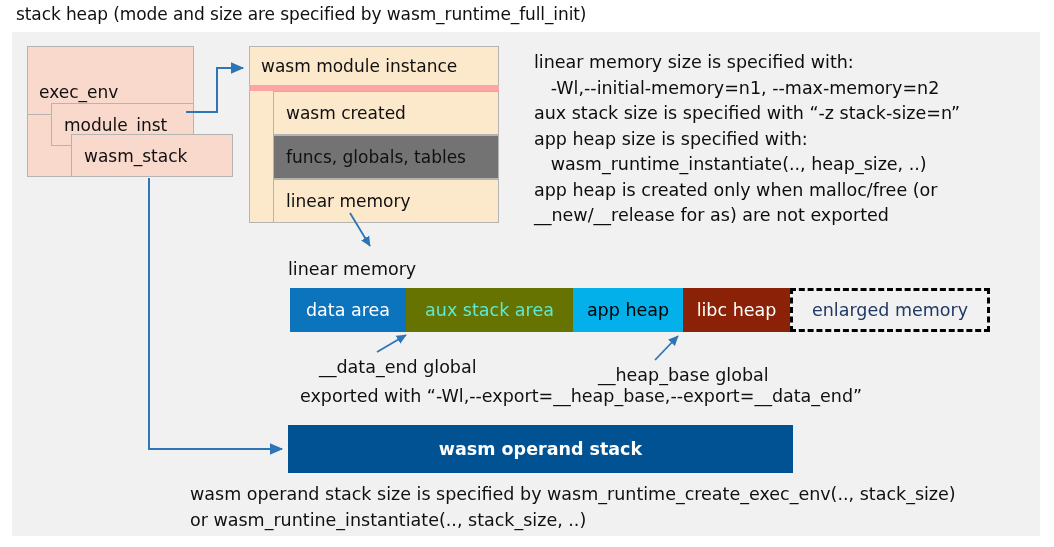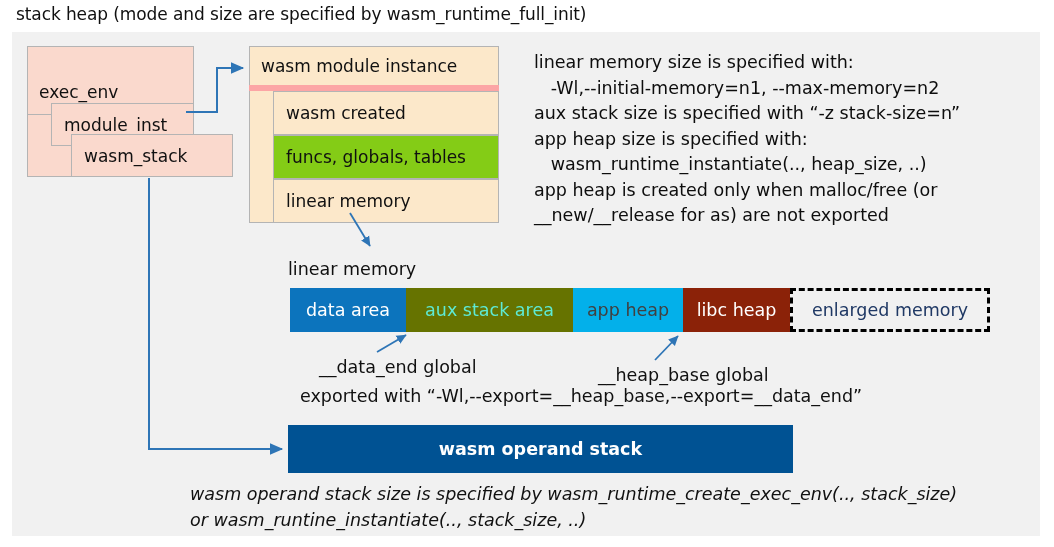--- a/index.html
+++ b/index.html
@@ -202,21 +202,20 @@
     font-size: 17.5px;
     font-weight: bold;
   }
   #operand-note {
     left: 190px;
     top: 482px;
     font-size: 17.5px;
     line-height: 25.5px;
     color: #101010;
     white-space: pre;
-    font-style: italic;
   }
   #operand-note div { white-space: pre; }
 
   
   #connectors {
     left: 0; top: 0;
     width: 1054px;
     height: 547px;
     pointer-events: none;
   }
@@ -231,30 +230,30 @@
   <div class="abs" id="panel" style="background: rgb(241, 241, 241);"></div>
 
   <div class="abs" id="exec-env-box" style="background: rgb(250, 217, 205);"></div>
   <div class="abs row-label" id="exec-env-title">exec_env</div>
   <div class="abs row-label" id="module-inst-row" style="background: rgb(250, 217, 205);">module_inst</div>
   <div class="abs row-label" id="wasm-stack-row" style="background: rgb(250, 217, 205);">wasm_stack</div>
 
   <div class="abs" id="wmi-box" style="background: rgb(252, 232, 202);"></div>
   <div class="abs row-label" id="wmi-title">wasm module instance</div>
   <div class="abs row-label" id="wmi-r1" style="background: rgb(252, 232, 202);">wasm created</div>
-  <div class="abs row-label" id="wmi-r2" style="background: #84cc16;">funcs, globals, tables</div>
+  <div class="abs row-label" id="wmi-r2" style="background: #737373;">funcs, globals, tables</div>
   <div class="abs row-label" id="wmi-r3" style="background: rgb(252, 232, 202);">linear memory</div>
 
   <div class="abs" id="info-block"><div>linear memory size is specified with:</div><div>   -Wl,--initial-memory=n1, --max-memory=n2</div><div>aux stack size is specified with “-z stack-size=n”</div><div>app heap size is specified with:</div><div>   wasm_runtime_instantiate(.., heap_size, ..)</div><div>app heap is created only when malloc/free (or</div><div>__new/__release for as) are not exported</div></div>
 
   <div class="abs" id="lm-caption">linear memory</div>
   <div class="abs" id="mem-bar">
       <div class="seg" style="width: 116px; background: rgb(12, 116, 189); color: rgb(255, 255, 255);">data area</div>
       <div class="seg" style="width: 167px; background: rgb(102, 115, 0); color: #5eead4;">aux stack area</div>
-      <div class="seg" style="width: 110px; background: rgb(3, 176, 234); color: #404040;">app heap</div>
+      <div class="seg" style="width: 110px; background: rgb(3, 176, 234); color: #000000;">app heap</div>
       <div class="seg" style="width: 107px; background: rgb(139, 34, 8); color: rgb(255, 255, 255);">libc heap</div>
       <div class="seg dashed" style="width: 200px; color: rgb(31, 56, 100);">enlarged memory</div>
     </div>
 
   <div class="abs" id="data-end-label">__data_end global</div>
   <div class="abs" id="heap-base-label">__heap_base global</div>
   <div class="abs" id="exported-label">exported with “-Wl,--export=__heap_base,--export=__data_end”</div>
 
   <div class="abs" id="operand-stack-box" style="background: rgb(0, 82, 147);">wasm operand stack</div>
   <div class="abs" id="operand-note"><div>wasm operand stack size is specified by wasm_runtime_create_exec_env(.., stack_size)</div><div>or wasm_runtine_instantiate(.., stack_size, ..)</div></div>

